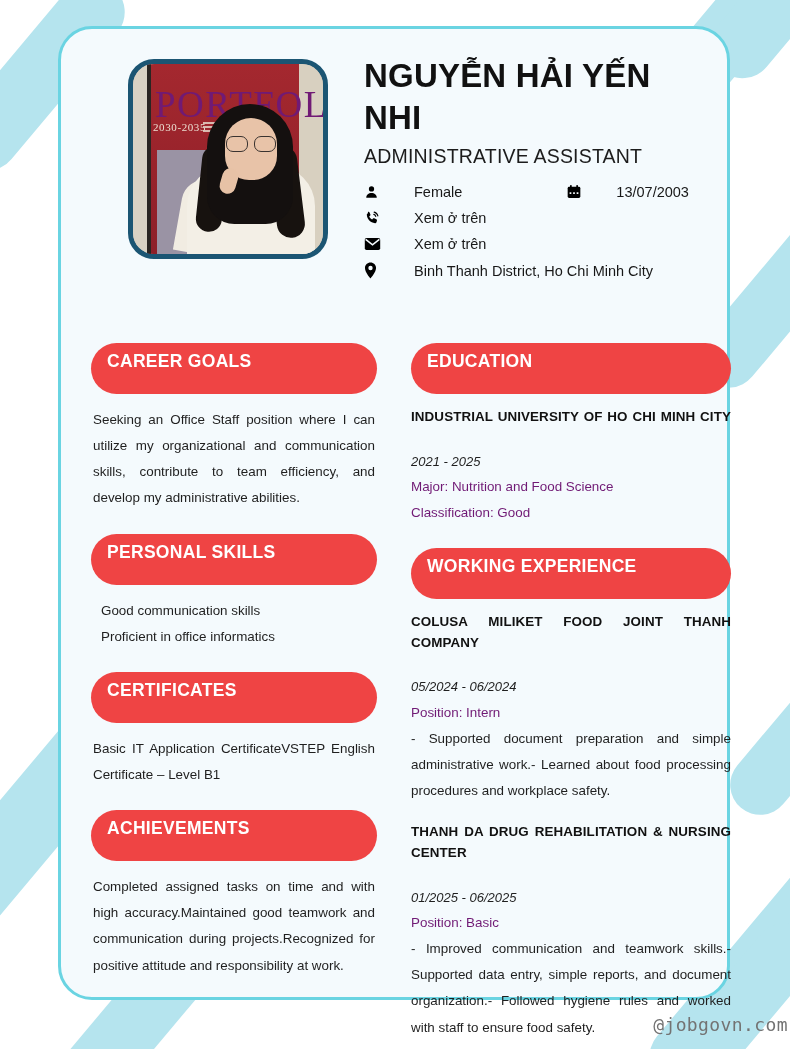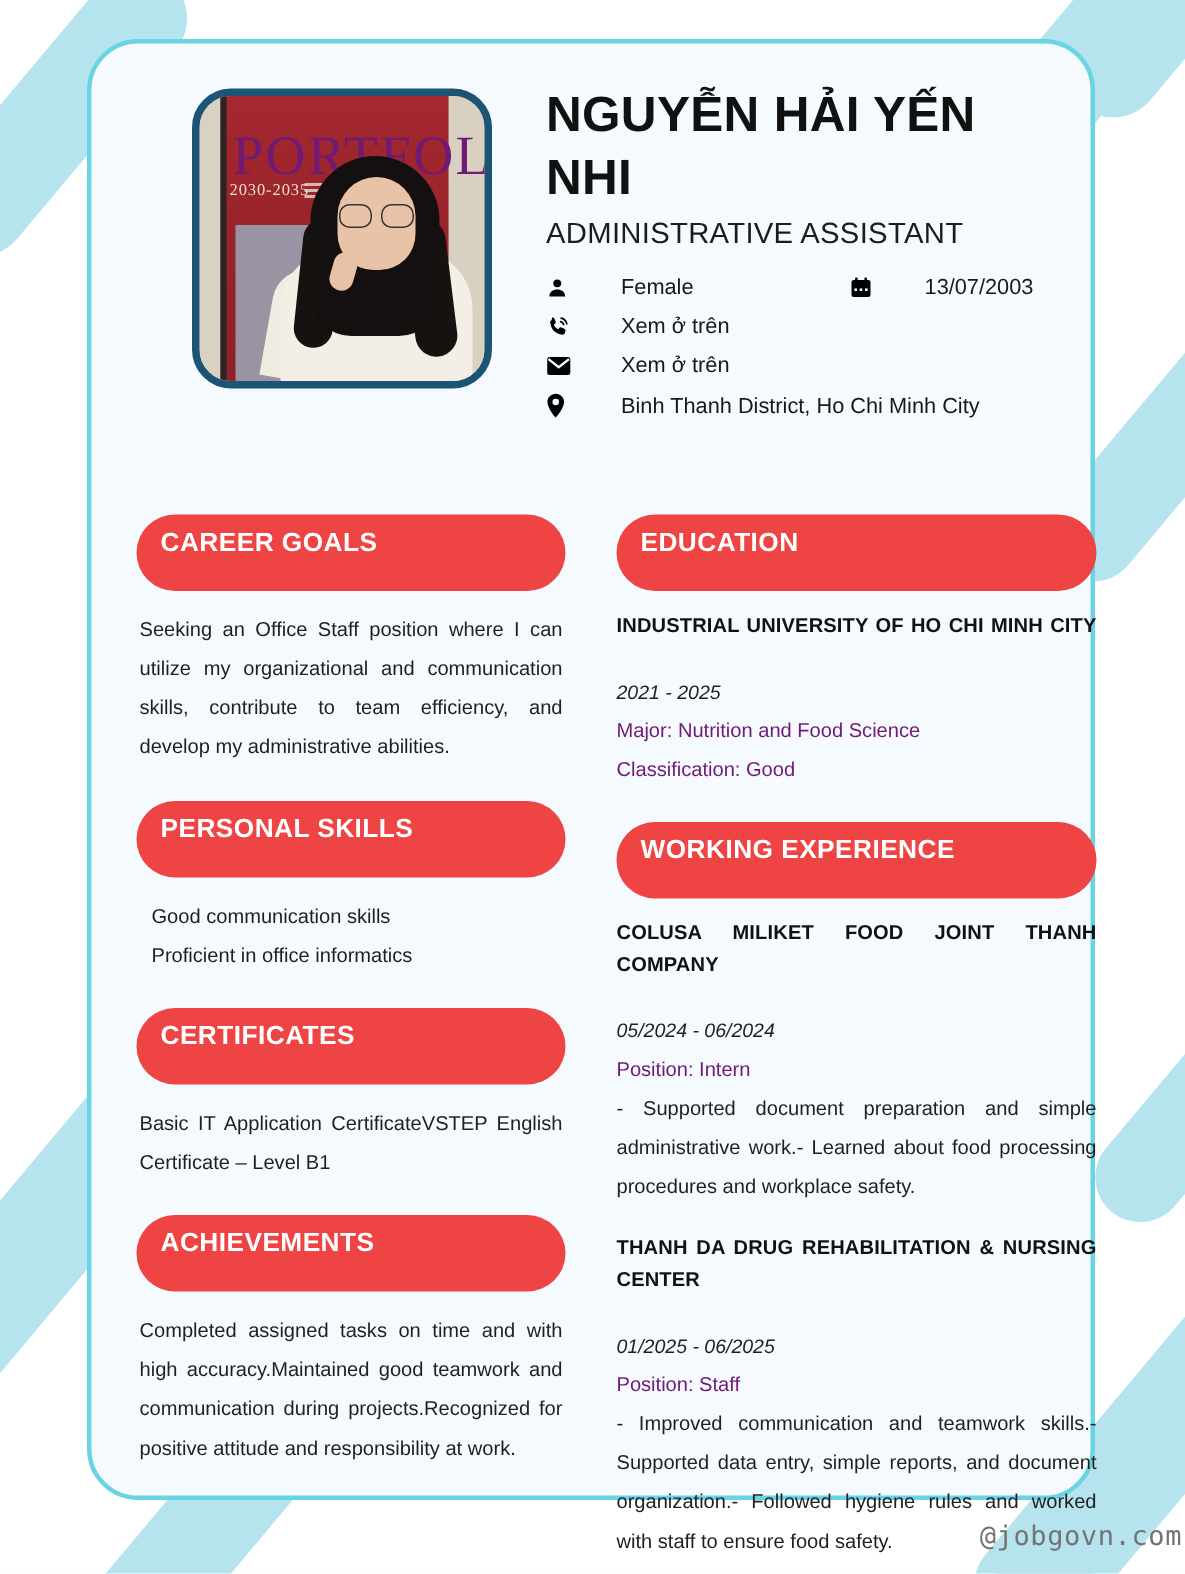--- a/index.html
+++ b/index.html
@@ -509,21 +509,21 @@
         <div class="entry">
           <div class="entry-title">COLUSA MILIKET FOOD JOINT THANH COMPANY</div>
           <div class="entry-date">05/2024 - 06/2024</div>
           <div class="entry-line">Position: Intern</div>
           <div class="entry-desc">- Supported document preparation and simple administrative work.- Learned about food processing procedures and workplace safety.</div>
         </div>
 
         <div class="entry">
           <div class="entry-title">THANH DA DRUG REHABILITATION &amp; NURSING CENTER</div>
           <div class="entry-date">01/2025 - 06/2025</div>
-          <div class="entry-line">Position: Staff</div>
+          <div class="entry-line">Position: Basic</div>
           <div class="entry-desc">- Improved communication and teamwork skills.- Supported data entry, simple reports, and document organization.- Followed hygiene rules and worked with staff to ensure food safety.</div>
         </div>
 
       </div>
 
     </div>
   </div>
 </div>
 
 <div class="watermark">@jobgovn.com</div>

